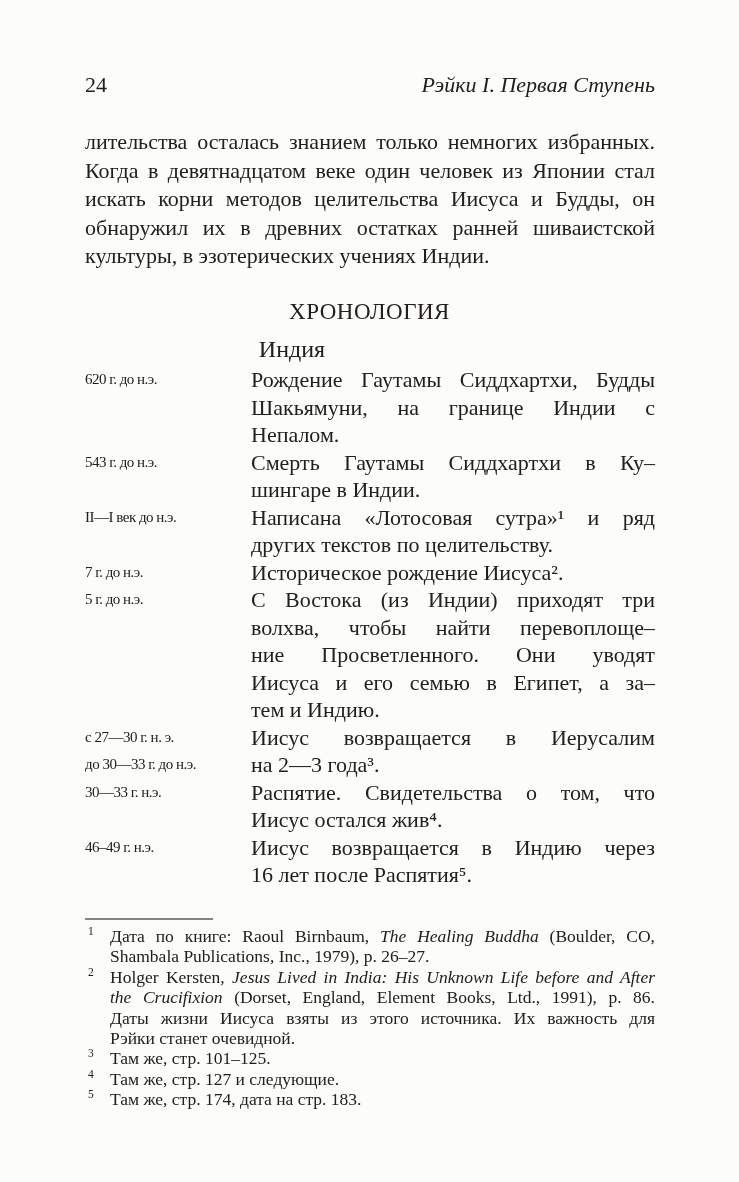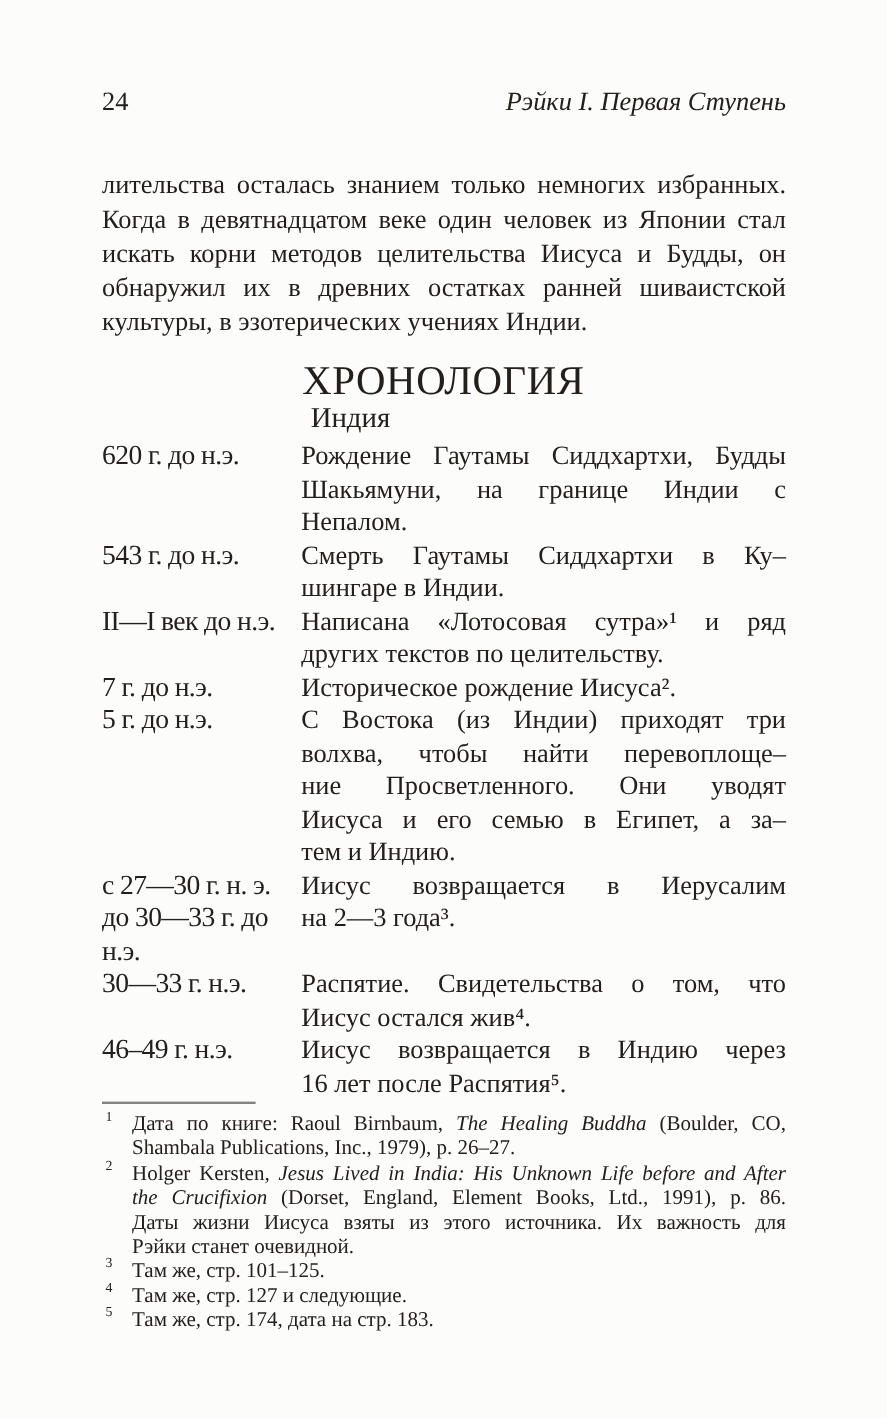--- a/index.html
+++ b/index.html
@@ -14,45 +14,45 @@
   }
   .header {
     position: absolute;
     top: 72px; left: 85px; right: 84px;
     display: flex; justify-content: space-between; align-items: baseline;
     font-size: 22px;
   }
   .running { font-style: italic; }
   .intro {
     position: absolute;
-    top: 140px; left: 85px; width: 570px;
+    top: 128px; left: 85px; width: 570px;
     font-size: 22px;
   }
   .intro .ln { line-height: 28.5px; }
   .title {
     position: absolute;
     top: 299px; left: 0; width: 739px;
     margin: 0; text-align: center;
-    font-size: 34px; font-weight: normal; letter-spacing: 0.5px;
+    font-size: 23px; font-weight: normal; letter-spacing: 0.5px;
   }
   .subtitle {
     position: absolute;
     top: 336px; left: 0; width: 584px;
     margin: 0; text-align: center;
     font-size: 24px; font-weight: normal;
   }
   .timeline {
     position: absolute;
     top: 366px; left: 85px; width: 570px;
     font-size: 22px;
   }
   .row { display: flex; align-items: flex-start; }
   .dates {
     flex: 0 0 166px;
-    font-size: 23px; letter-spacing: -0.5px;
+    font-size: 15px; letter-spacing: -0.5px;
   }
   .desc { flex: 1; min-width: 0; }
   .timeline .ln { line-height: 27.5px; }
   .j { text-align: justify; text-align-last: justify; }
   .rule {
     position: absolute;
     top: 918px; left: 85px;
     width: 128px; height: 2px;
     background: var(--rule, #838383);
   }

